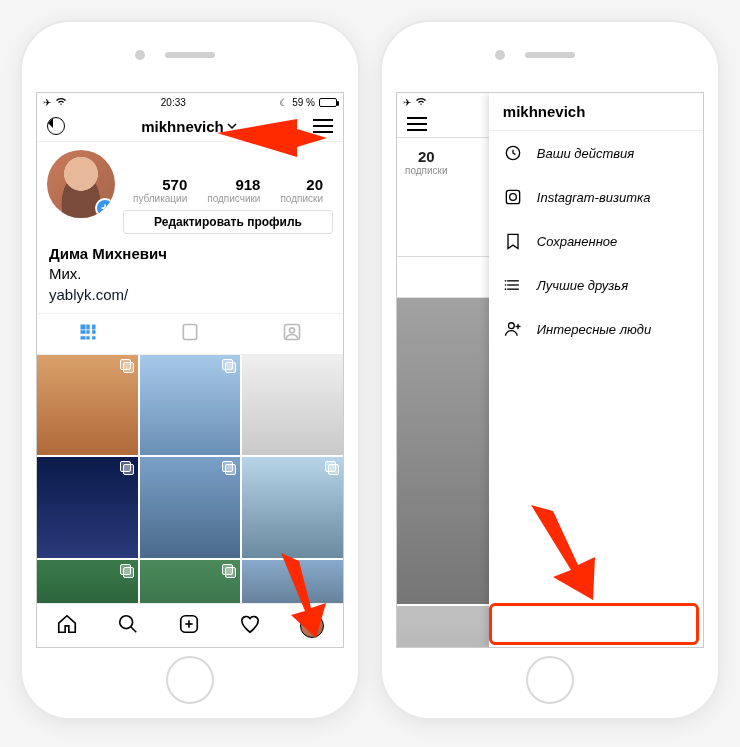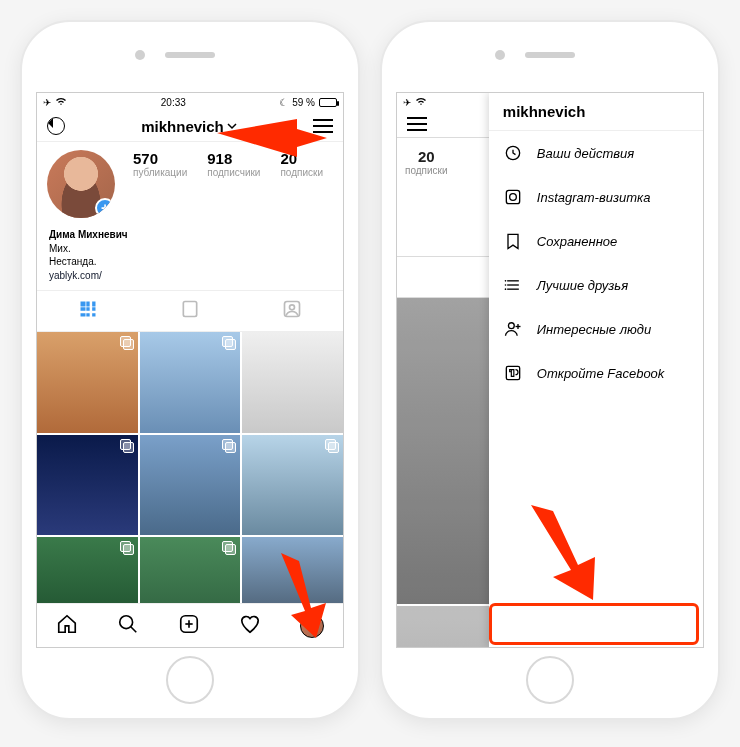--- a/index.html
+++ b/index.html
@@ -68,26 +68,26 @@
   .hamburger span{height:2px; background:#000; width:100%;}
   .back-clock { width:18px; height:18px; border:1.5px solid #000; border-radius:50%; position:relative;}
   .back-clock::before{content:'';position:absolute;left:-5px;top:0;border:5px solid transparent;border-right-color:#000;}
 
   
   .stats-row{display:flex; padding:8px 10px; gap:8px;}
   .avatar { width:68px; height:68px; border-radius:50%; background:linear-gradient(135deg,#c97a5a,#a4654a); position:relative; flex:0 0 68px; overflow:hidden;}
   .avatar .face{position:absolute;inset:0;background:radial-gradient(circle at 50% 35%,#e8b89a 30%,transparent 31%),radial-gradient(ellipse at 50% 80%,#7a4a3a 40%,transparent 41%);}
   .add-badge{position:absolute; bottom:0; right:0; width:20px;height:20px;background:#3897f0;border:2px solid #fff;border-radius:50%;color:#fff;font-size:14px;line-height:16px;text-align:center;font-weight:bold;}
   .stats{flex:1;}
-  .stat-nums{display:flex; justify-content:space-around; text-align:left;}
+  .stat-nums{display:flex; justify-content:space-around; text-align:right;margin-top:26px;}
   .stat-nums .num{font-weight:600;font-size:15px;}
   .stat-nums .lbl{font-size:10px;color:#999;}
   .edit-btn{width:100%;margin-top:6px;border:1px solid #ddd;border-radius:4px;background:#fff;font-size:12px;font-weight:600;padding:4px;}
 
-  .bio{padding:2px 12px 8px;font-size:10px;line-height:1.35;}
+  .bio{padding:2px 12px 8px;font-size:15px;line-height:1.35;}
   .bio .name{font-weight:600;}
   .bio .link{color:#0f172a;}
 
   .tabs{display:flex;border-top:1px solid #eee;border-bottom:1px solid #eee;}
   .tabs .tab{flex:1;text-align:center;padding:8px 0;color:#bbb;}
   .tabs .tab.active{color:#3897f0;}
   .tab svg{width:20px;height:20px;}
 
   .grid{display:grid;grid-template-columns:repeat(3,1fr);gap:2px;flex:1;overflow:hidden;}
   .grid .cell{aspect-ratio:1/1;position:relative;background:#888;}
@@ -167,27 +167,27 @@
             </div>
           <div>
               <div class="num">918</div>
               <div class="lbl">подписчики</div>
             </div>
           <div>
               <div class="num">20</div>
               <div class="lbl">подписки</div>
             </div>
         </div>
+        <button class="edit-btn">Редактировать профиль</button>
       </div>
     </div>
 
     <div class="bio">
       <div class="name">Дима Михневич</div>
       <div>Мих.</div>
-      <div>Нестанда.</div>
       <div class="link">yablyk.com/</div>
     </div>
 
     <div class="tabs">
       <div class="tab active"><svg viewBox="0 0 24 24">
             <path fill="currentColor" d="M3 3h6v6H3zM10 3h4v6h-4zM17 3h4v6h-4zM3 10h6v4H3zM10 10h4v4h-4zM17 10h4v4h-4zM3 17h6v4H3zM10 17h4v4h-4zM17 17h4v4h-4z"></path>
           </svg></div>
       <div class="tab"><svg viewBox="0 0 24 24">
             <rect x="4" y="3" width="16" height="18" rx="2" fill="none" stroke="currentColor" stroke-width="2"></rect>
           </svg></div>
@@ -351,29 +351,20 @@
             <span class="micon">
               <svg width="20" height="20" viewBox="0 0 24 24">
                 <circle cx="10" cy="8" r="3.5" fill="none" stroke="#000" stroke-width="1.6"></circle>
                 <path d="M3 20c0-4 4-6 7-6s7 2 7 6" fill="none" stroke="#000" stroke-width="1.6"></path>
                 <line x1="18" y1="6" x2="18" y2="12" stroke="#000" stroke-width="1.6"></line>
                 <line x1="15" y1="9" x2="21" y2="9" stroke="#000" stroke-width="1.6"></line>
               </svg>
             </span>
             <span>Интересные люди</span>
           </div>
-          <div class="menu-item">
-            <span class="micon">
-              <svg width="20" height="20" viewBox="0 0 24 24">
-                <rect x="4" y="4" width="16" height="16" rx="2" fill="none" stroke="#000" stroke-width="1.6"></rect>
-                <path d="M10 8h3v8h-3zM10 8h-2v2.5h2zM15 8a3 3 0 0 1 0 6" fill="none" stroke="#000" stroke-width="1.4"></path>
-              </svg>
-            </span>
-            <span>Откройте Facebook</span>
-          </div>
         </div>
     </div>
 
     <div class="hl-box" style="left:92px;right:4px;bottom:2px;height:42px"></div>
     <svg class="arrow" style="bottom:42px;right:90px;width:90px;height:100px">
       <polygon points="8,0 30,6 55,60 72,52 70,95 30,72 48,65" fill="#ff2a00"></polygon>
     </svg>
 
   </div>
   <div class="home-btn"></div>

